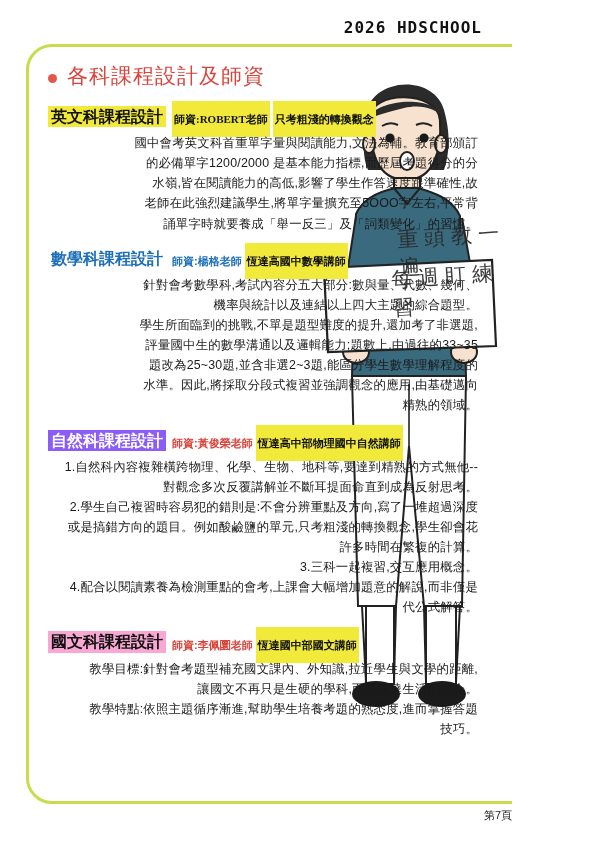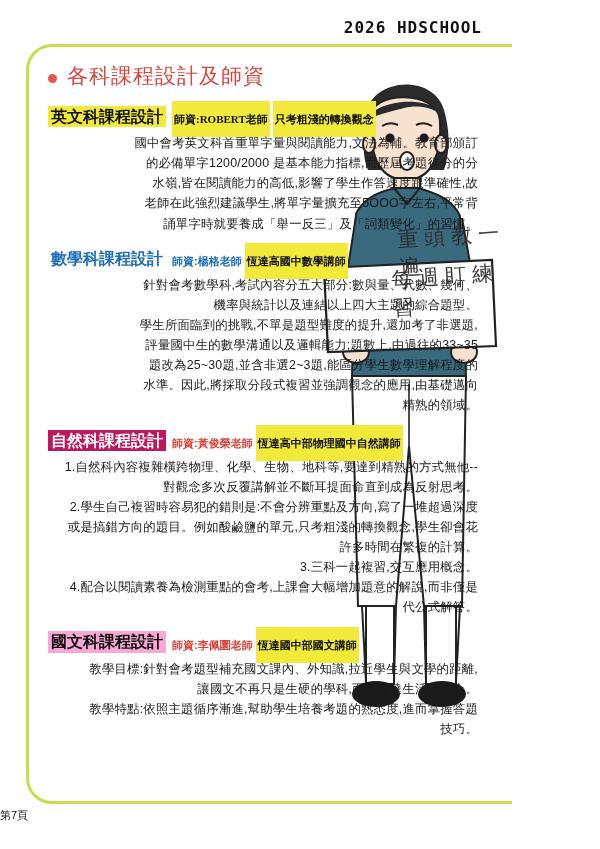--- a/index.html
+++ b/index.html
@@ -69,21 +69,21 @@
     margin-bottom: 6px;
   }
   .sec-name {
     font-size: 16px;
     font-weight: bold;
     padding: 1px 3px;
     line-height: 1.2;
   }
   .hl-yellow { background: #f2ea3a; color: #111; }
   .hl-blue   { color: #1c6fb8; }
-  .hl-orange { background: #be185d; color: #ffffff; }
+  .hl-orange { background: #8b5cf6; color: #ffffff; }
   .hl-pink   { background: #f9a8d4; color: #111; }
   .sec-teacher {
     font-size: 11px;
     font-weight: bold;
     color: #d9453c;
   }
   .sec-teacher .mark {
     background: #f2ea3a;
     color: #111;
     padding: 12px 2px;
@@ -111,21 +111,21 @@
     transform: rotate(-4deg);
     opacity: .92;
   }
   .hand1 { left: 398px; top: 222px; }
   .hand2 { left: 392px; top: 262px; }
   
   .footer {
     position: absolute;
     left: 0; right: 0;
     bottom: 26px;
-    text-align: left;
+    text-align: right;
     font-size: 11px;
     color: #222;
   }
   
   .figure {
     position: absolute;
     right: 6px; top: 46px;
     width: 190px; height: 700px;
     z-index: 2;
   }

